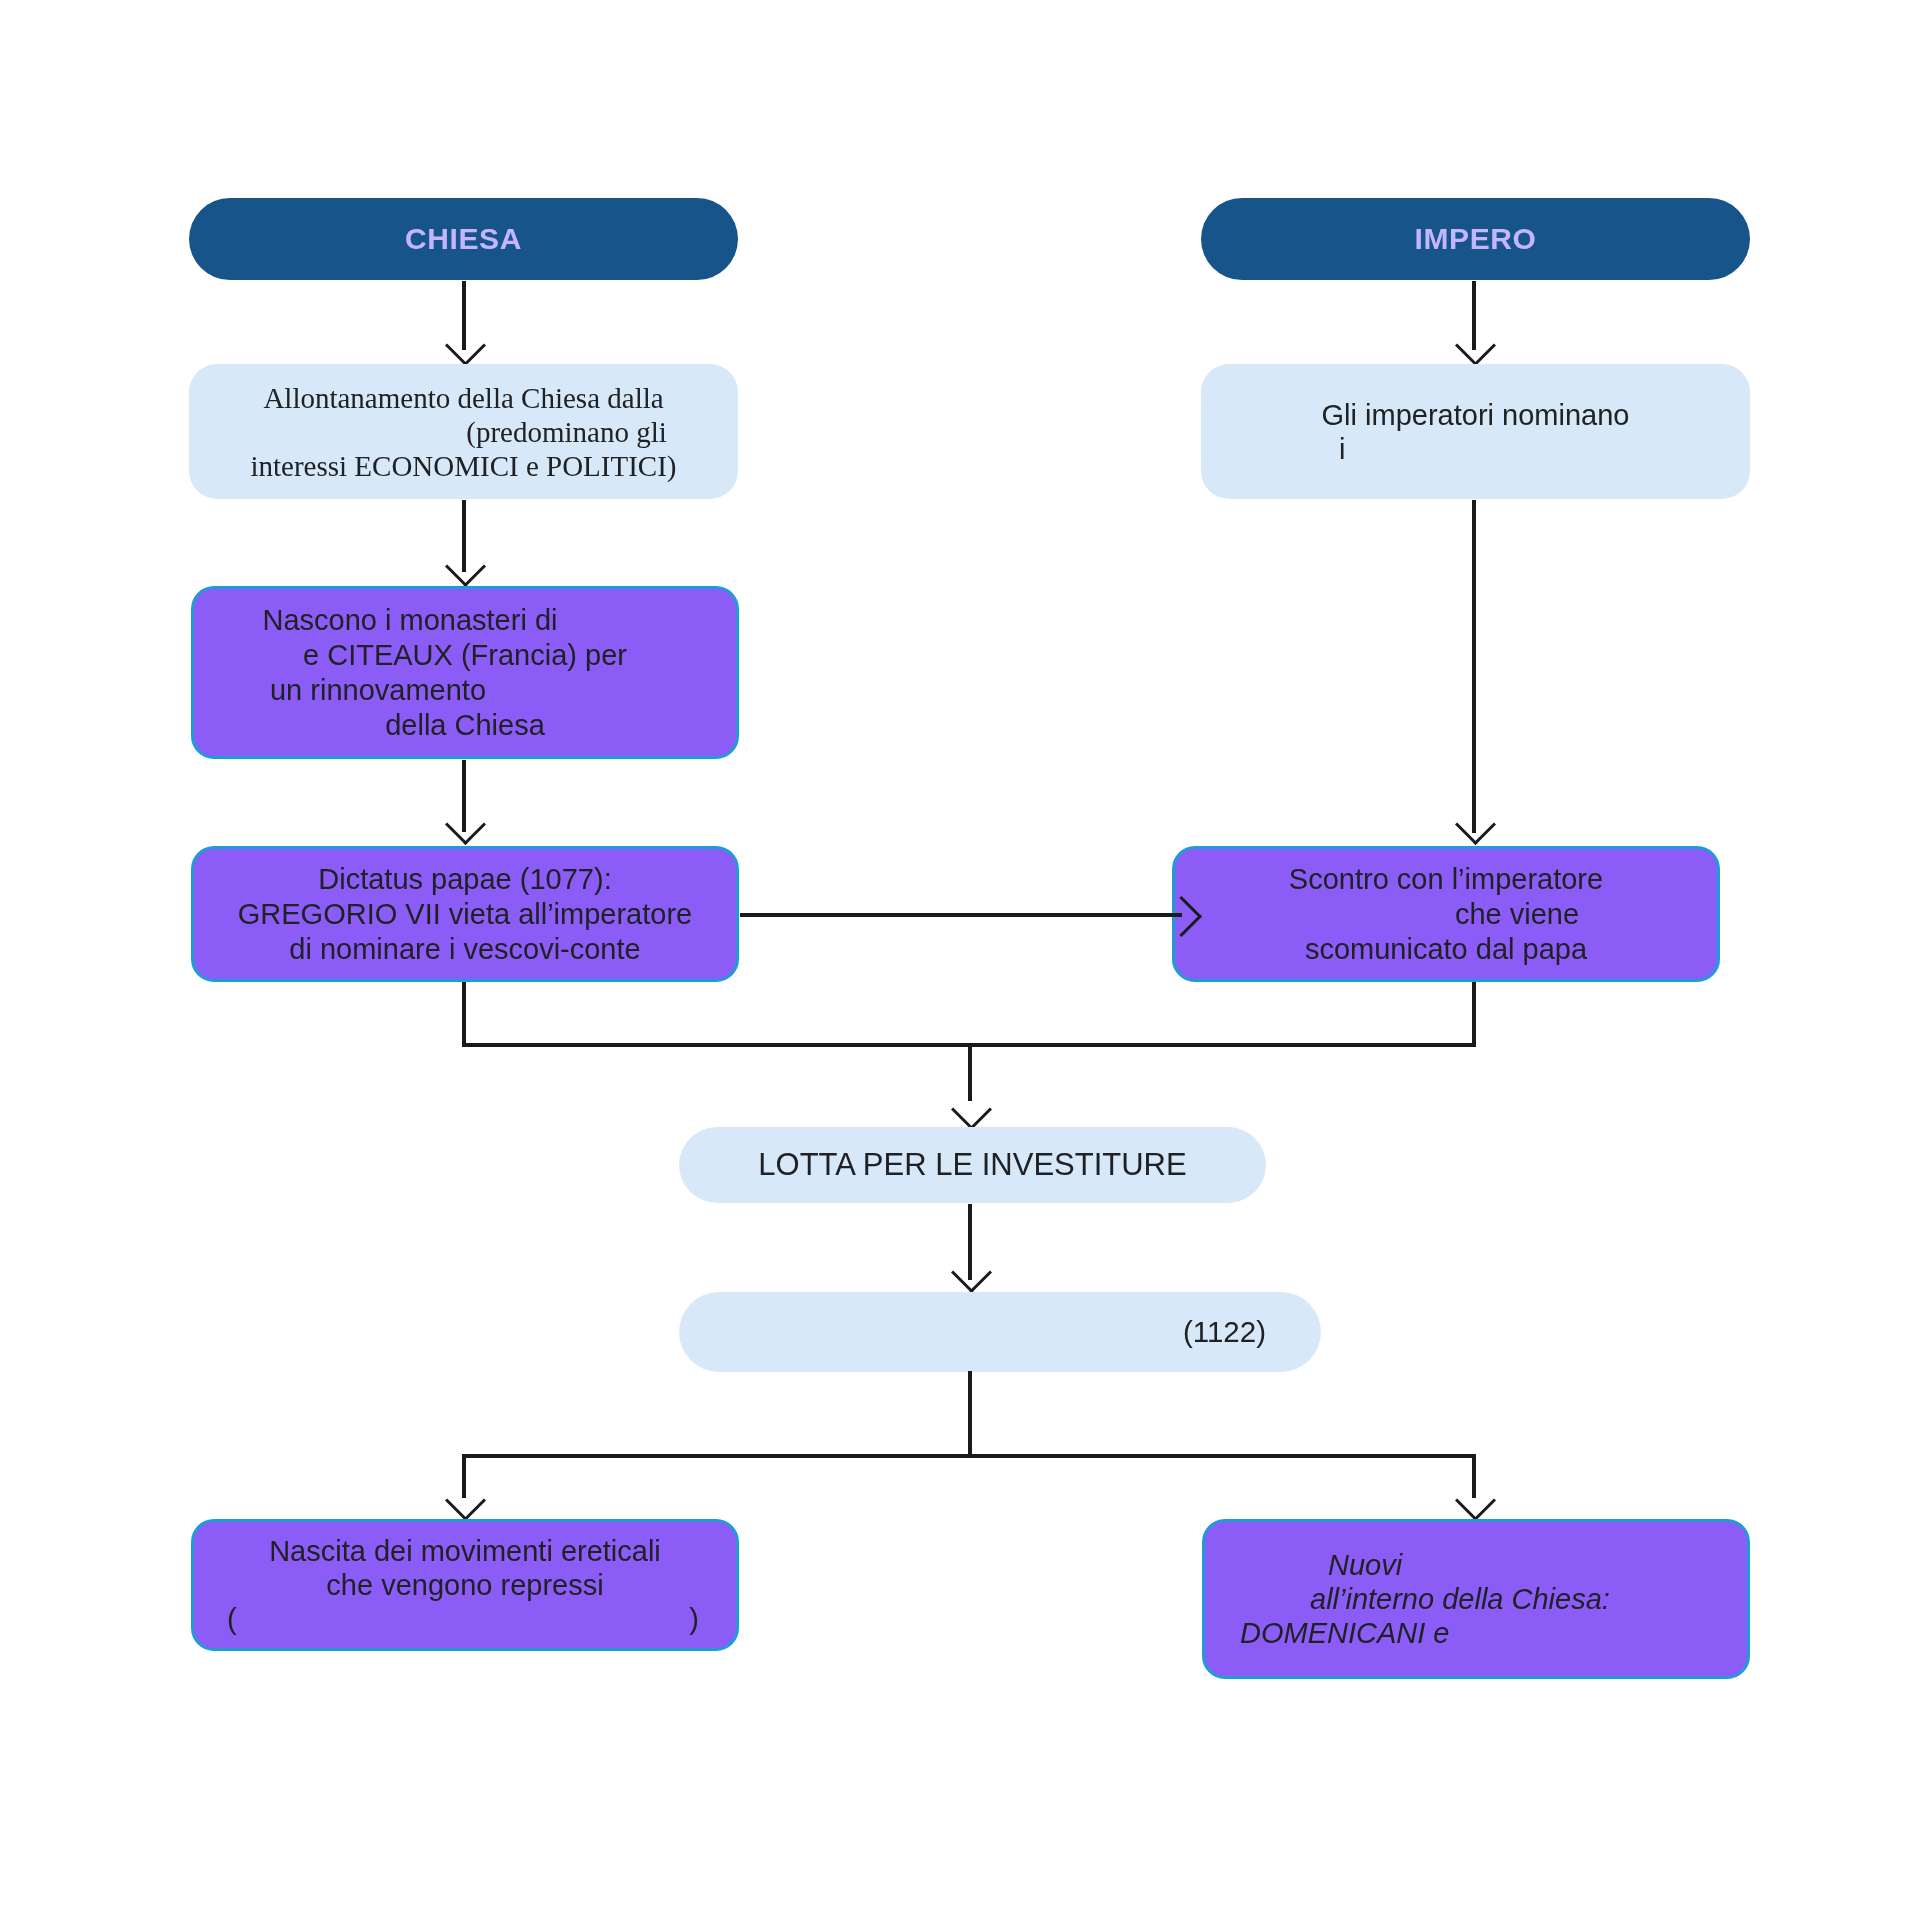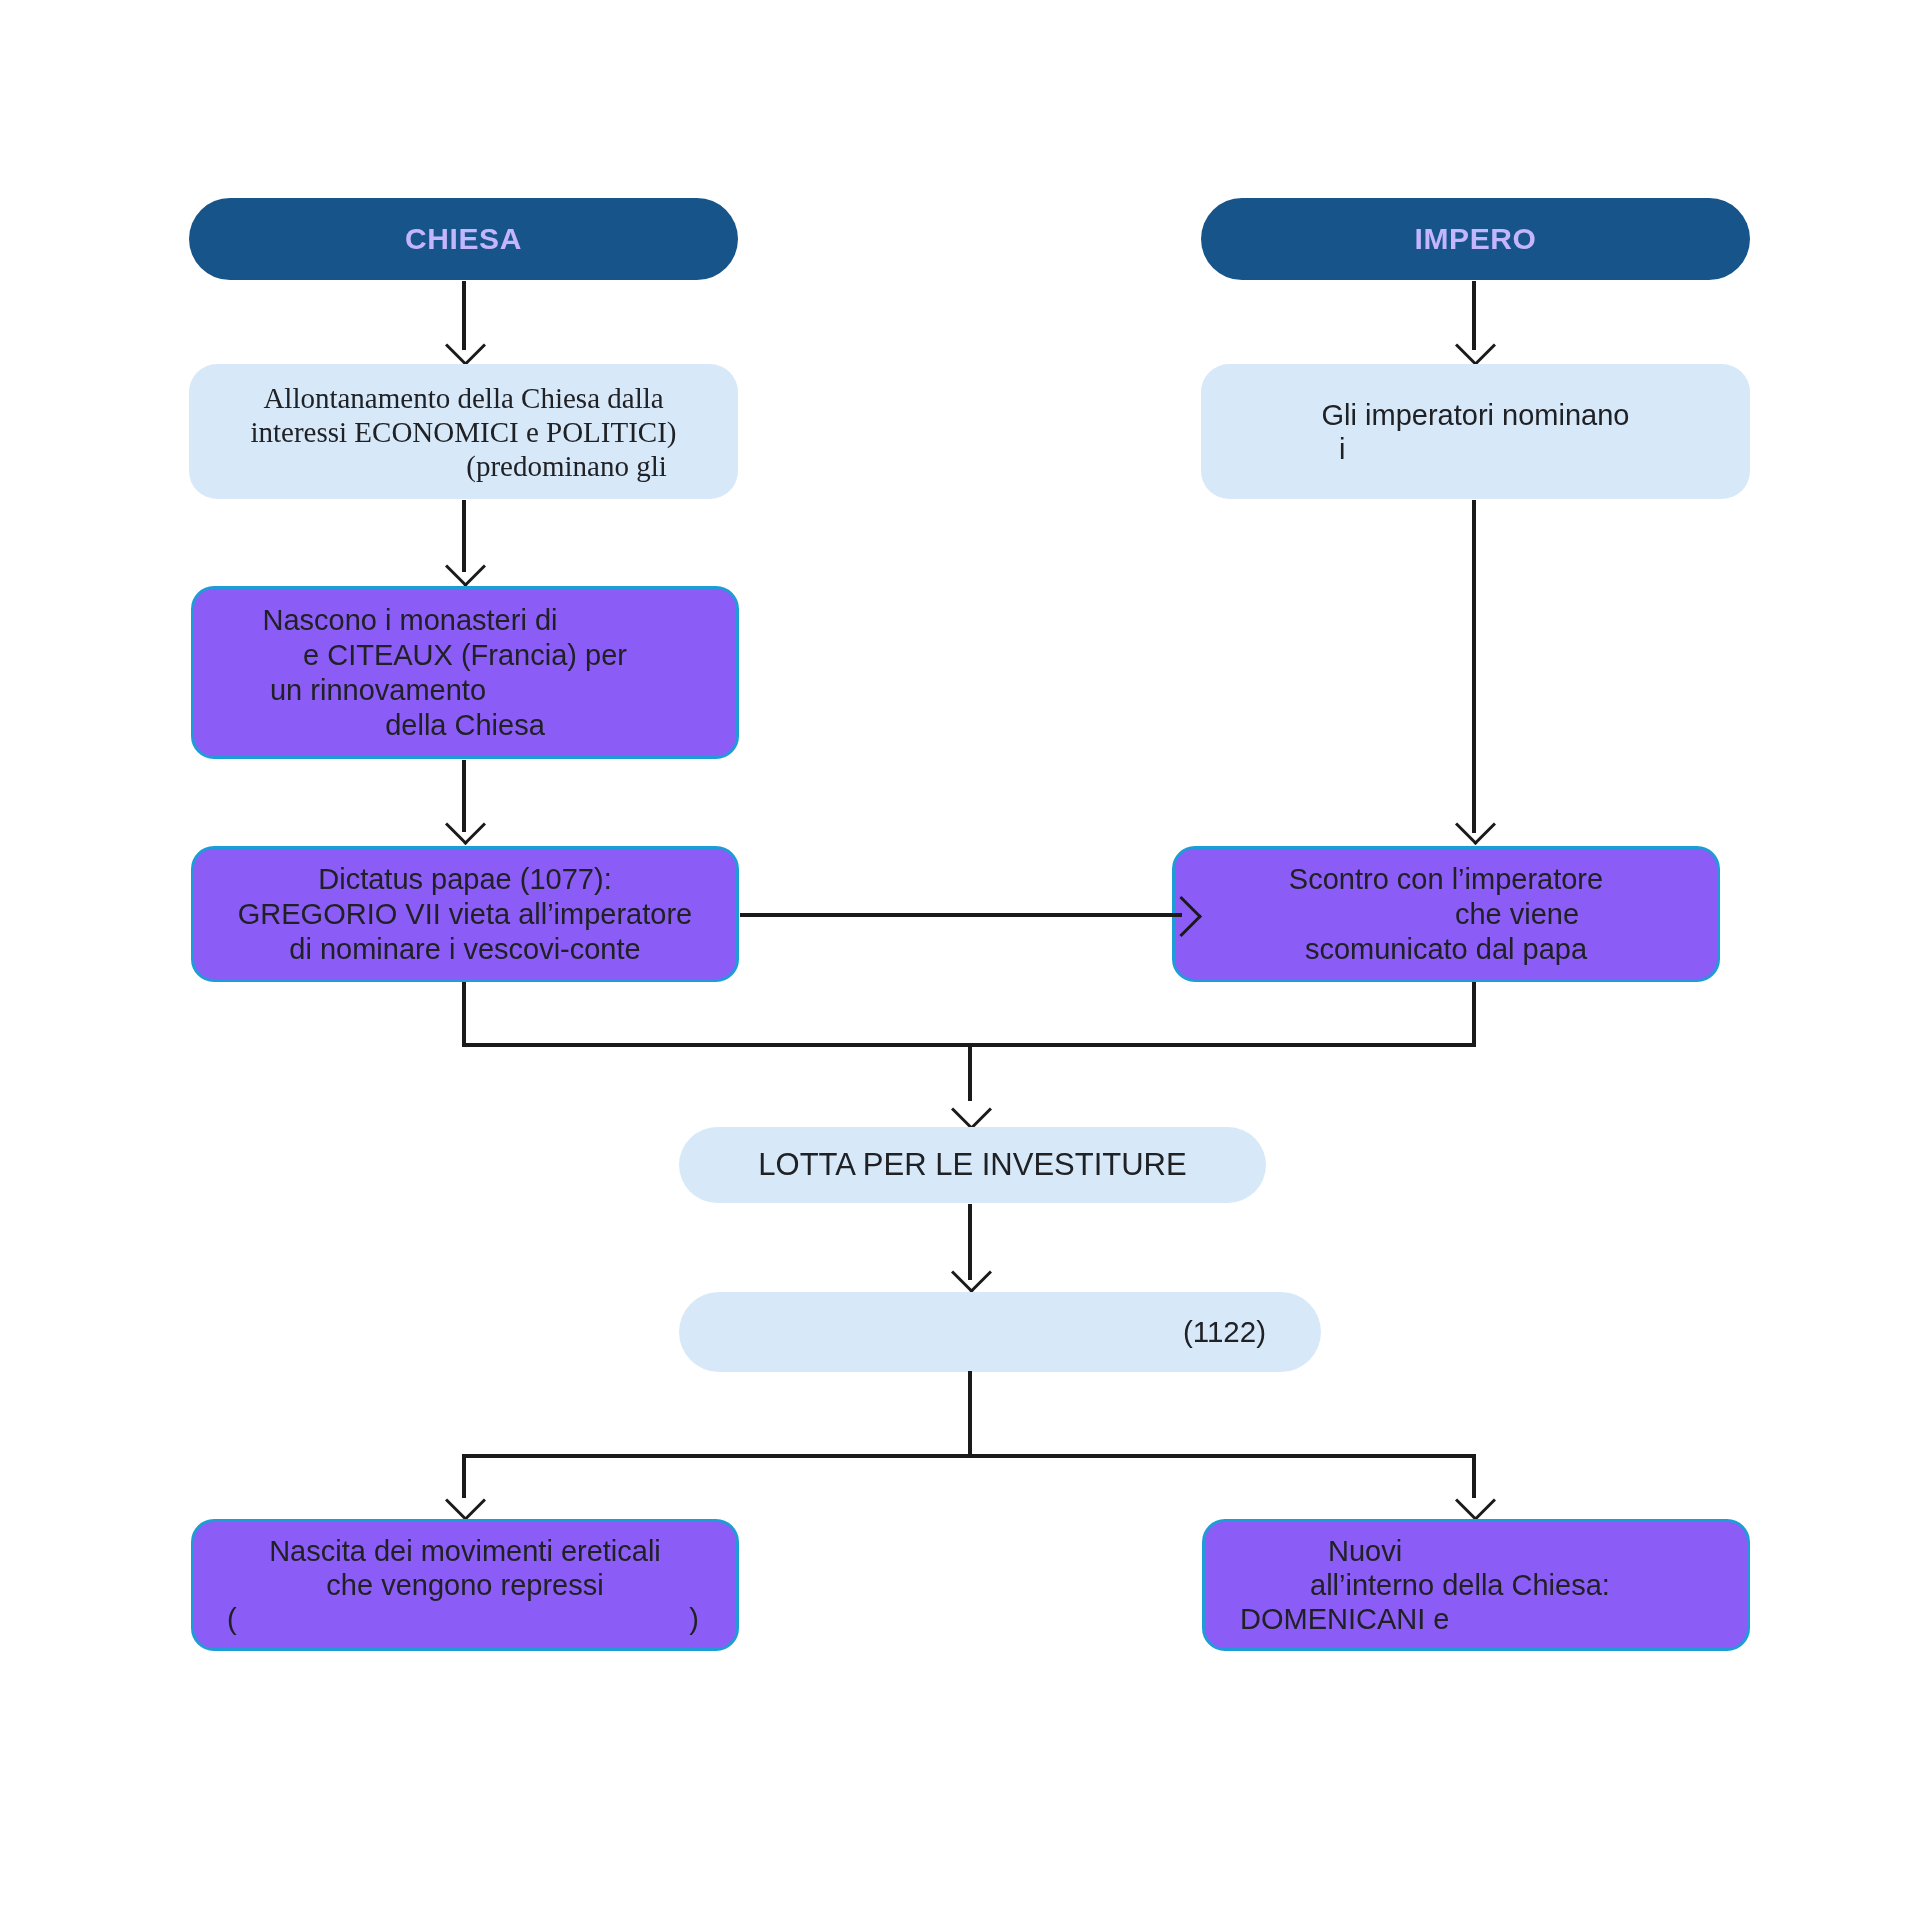--- a/index.html
+++ b/index.html
@@ -64,22 +64,22 @@
   <div class="pill-header" style="left:1201px;top:198px;">IMPERO</div>
 
   <div class="line-el vline" style="left:462px;top:281px;height:69px;"></div>
   <div class="chev chev-down" style="left:451px;top:331px;"></div>
 
   <div class="line-el vline" style="left:1472px;top:281px;height:69px;"></div>
   <div class="chev chev-down" style="left:1461px;top:331px;"></div>
 
   <div class="soft-box" style="left:189px;top:364px;height:135px;font-family:Liberation Serif, serif;">
     <div class="ln">Allontanamento della Chiesa dalla</div>
+    <div class="ln shiftR160">(predominano gli</div>
     <div class="ln">interessi ECONOMICI e POLITICI)</div>
-    <div class="ln shiftR160">(predominano gli</div>
   </div>
 
   <div class="soft-box" style="left:1201px;top:364px;height:135px;">
     <div class="ln">Gli imperatori nominano</div>
     <div class="ln align-left pad215">i</div>
   </div>
 
   <div class="line-el vline" style="left:462px;top:500px;height:72px;"></div>
   <div class="chev chev-down" style="left:451px;top:552px;"></div>
 
@@ -133,20 +133,20 @@
 
   <div class="outline-box" style="left:191px;top:1519px;height:132px;font-size:29px;line-height:34px;">
     <div class="ln">Nascita dei movimenti ereticali</div>
     <div class="ln">che vengono repressi</div>
     <div class="paren-row">
       <span>(</span>
       <span>)</span>
     </div>
   </div>
 
-  <div class="outline-box" style="left:1202px;top:1519px;height:132px;font-size:29px;line-height:34px;">
+  <div class="outline-box" style="left:1202px;top:1519px;height:160px;font-size:29px;line-height:34px;font-style:italic;">
     <div class="ln align-left pad195">Nuovi</div>
     <div class="ln align-left pad165">all’interno della Chiesa:</div>
     <div class="ln align-left pad87">DOMENICANI e</div>
   </div>
 
 </div>
 
 
 </body></html>

